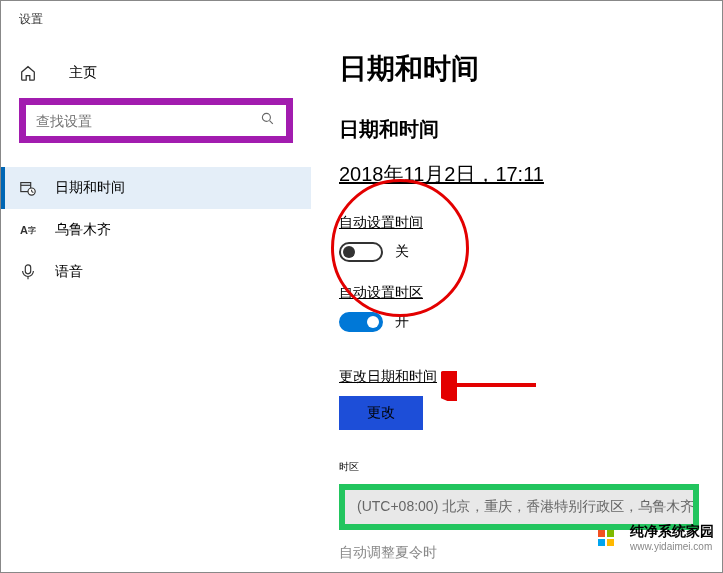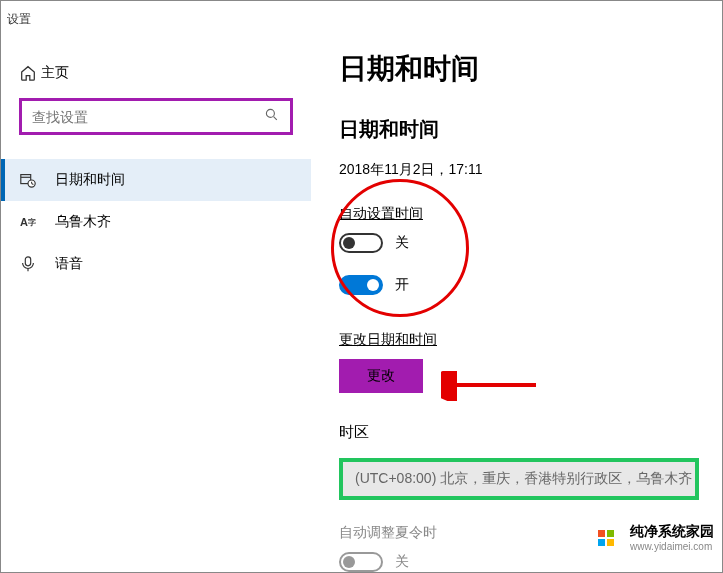--- a/index.html
+++ b/index.html
@@ -8,42 +8,42 @@
       font-size: 14px;
       color: #000;
       background: #fff;
       width: 723px;
       height: 573px;
       overflow: hidden;
       position: relative;
       border: 1px solid #888;
     }
     .header {
-      padding: 10px 18px 0 6px;
+      padding: 10px 18px 0 18px;
       font-size: 12px;
       color: #333;
     }
     .layout {
       display: flex;
       height: calc(100% - 30px);
     }
     .sidebar {
       width: 310px;
       padding: 30px 18px 0 18px;
     }
     .home-row {
       display: flex;
       align-items: center;
-      gap: 4px;
+      gap: 32px;
       padding: 6px 0 16px 0;
       cursor: pointer;
     }
     .home-row .icon { width: 18px; height: 18px; }
     .search-box {
-      border: 3px solid #a21caf;
+      border: 7px solid #a21caf;
       display: flex;
       align-items: center;
       padding: 6px 10px;
       margin-bottom: 24px;
     }
     .search-box input {
       border: none;
       outline: none;
       flex: 1;
       font-size: 14px;
@@ -88,22 +88,23 @@
       font-size: 28px;
       font-weight: 600;
       margin-bottom: 28px;
     }
     .sub-title {
       font-size: 20px;
       font-weight: 600;
       margin-bottom: 18px;
     }
     .datetime-value {
-      font-size: 14px;
+      font-size: 20px;
       margin-bottom: 26px;
+      text-decoration: underline;
     }
     .setting-label {
       font-size: 14px;
       margin-bottom: 10px;
       text-decoration: underline;
     }
     .toggle-row {
       display: flex;
       align-items: center;
       gap: 12px;
@@ -141,39 +142,39 @@
       height: 12px;
       border-radius: 50%;
       background: #fff;
     }
     .toggle.disabled {
       border: 2px solid #999;
     }
     .toggle.disabled .knob { background: #999; }
     .toggle-text { font-size: 14px; }
     .change-button {
-      background: #a21caf;
+      background: #1d4ed8;
       border: none;
       padding: 8px 28px;
       font-size: 14px;
       cursor: pointer;
       margin-bottom: 30px;
     }
     .section-gap { margin-top: 36px; }
-    .tz-label { font-size: 15px; margin-bottom: 16px; }
+    .tz-label { font-size: 10px; margin-bottom: 10px; }
     .tz-select {
       background: #e8e8e8;
-      border: 4px solid #22c55e;
+      border: 6px solid #22c55e;
       padding: 8px 12px;
       font-size: 14px;
       color: #666;
       width: 360px;
       overflow: hidden;
       white-space: nowrap;
-      margin-bottom: 24px;
+      margin-bottom: 14px;
     }
     .dst-label { font-size: 14px; color: #888; margin-bottom: 10px; }
     .dst-row { display: flex; align-items: center; gap: 12px; }
     .dst-row .toggle-text { color: #888; }
     .circle-annotation {
       position: absolute;
       left: 330px;
       top: 178px;
       width: 138px;
       height: 138px;
@@ -265,20 +266,21 @@
     <div class="datetime-value">2018年11月2日，17:11</div>
 
     <div class="setting-label">自动设置时间</div>
     <div class="toggle-row">
       <div class="toggle off">
           <div class="knob"></div>
         </div>
       <span class="toggle-text">关</span>
     </div>
 
+    <div class="setting-label">自动设置时区</div>
     <div class="toggle-row">
       <div class="toggle on">
           <div class="knob"></div>
         </div>
       <span class="toggle-text">开</span>
     </div>
 
     <div class="setting-label section-gap">更改日期和时间</div>
     <button class="change-button">更改</button>
 

